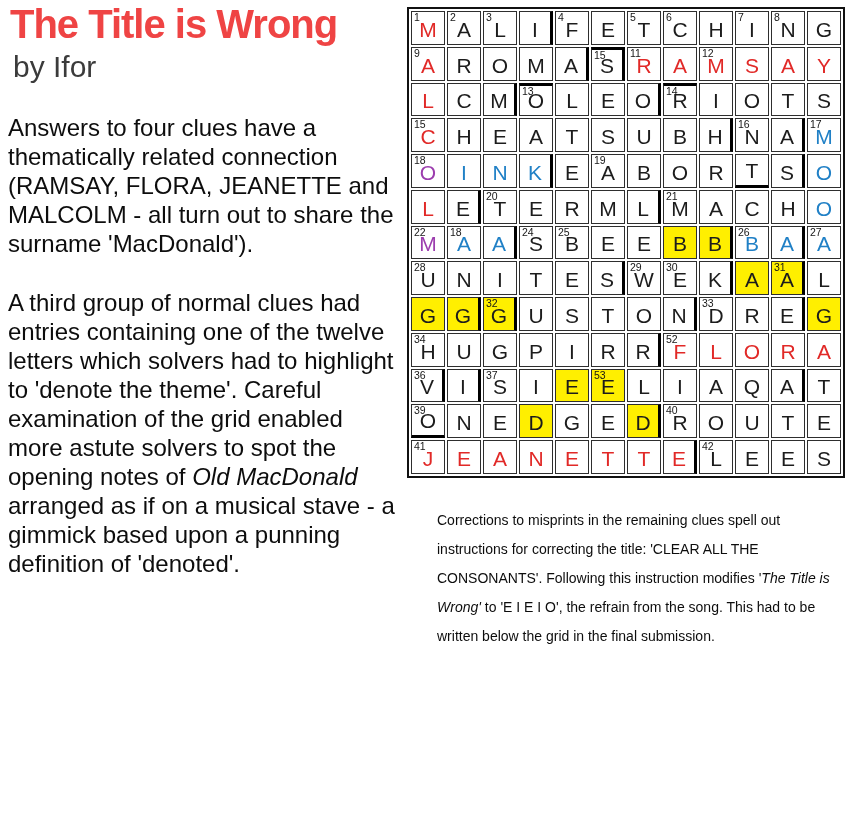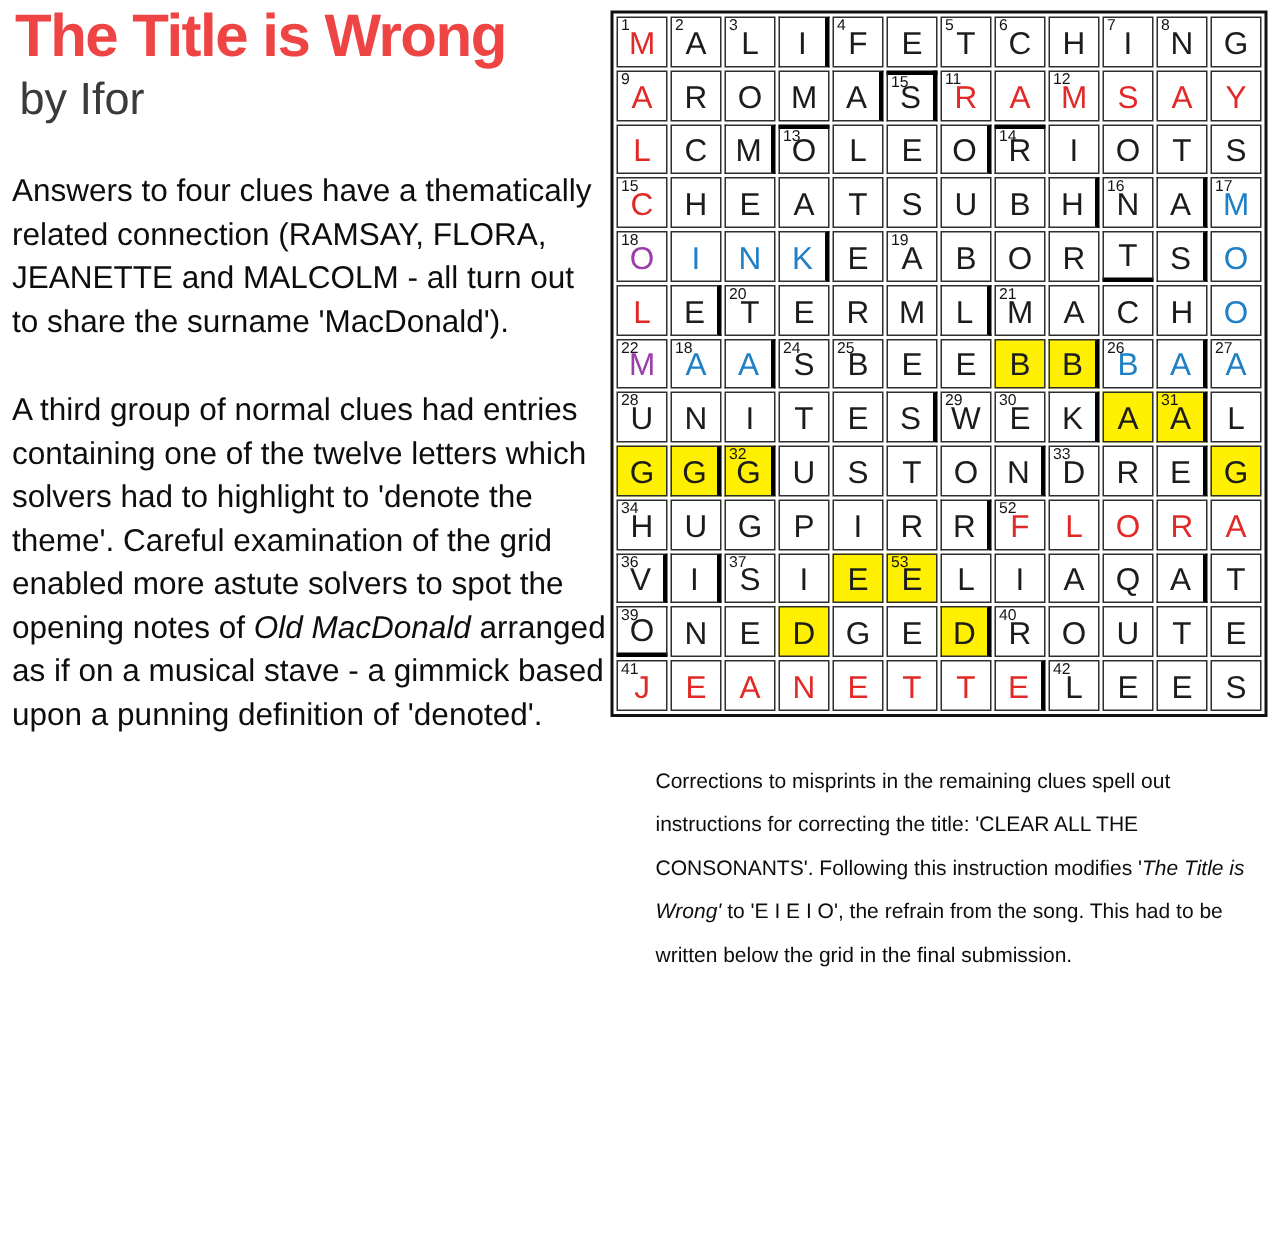--- a/index.html
+++ b/index.html
@@ -11,21 +11,21 @@
   .page-title{
     position:absolute;left:10px;top:2px;width:390px;
     font-size:40px;font-weight:700;letter-spacing:-1px;color:#ef4444;
   }
   .byline{
     position:absolute;left:13px;top:50px;
     font-size:30px;font-weight:400;color:#3b3b3b;text-align:center;
   }
   .left-col{
     position:absolute;left:8px;top:113px;width:396px;
-    font-size:21px;line-height:29px;color:#0d0d0d;
+    font-size:24px;line-height:29px;color:#0d0d0d;
   }
   .left-col p{margin:0 0 30px 0;}
   .br-text{
     position:absolute;left:437px;top:506px;width:414px;
     font-size:14px;line-height:29px;color:#0d0d0d;
   }
   .br-text p{margin:0;}
   
   .xgrid{
     position:absolute;left:407px;top:7px;width:438px;height:471px;

